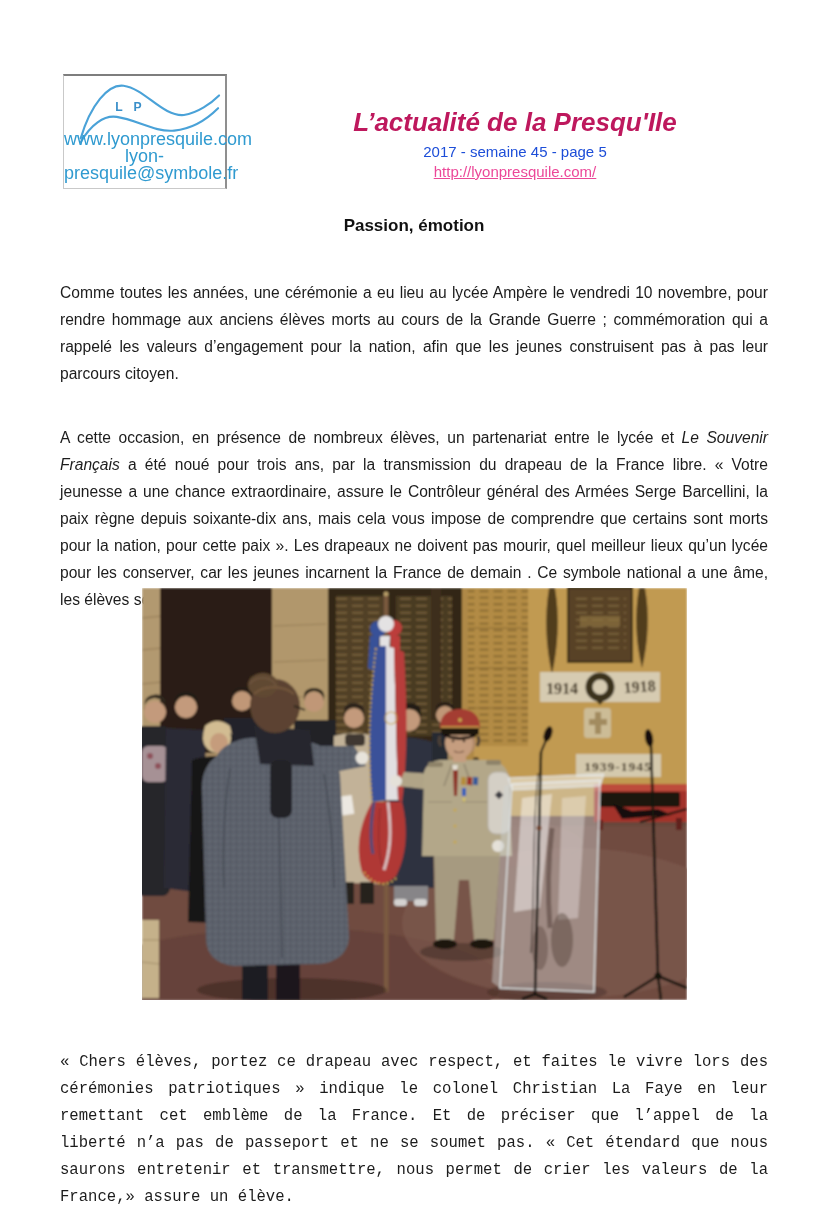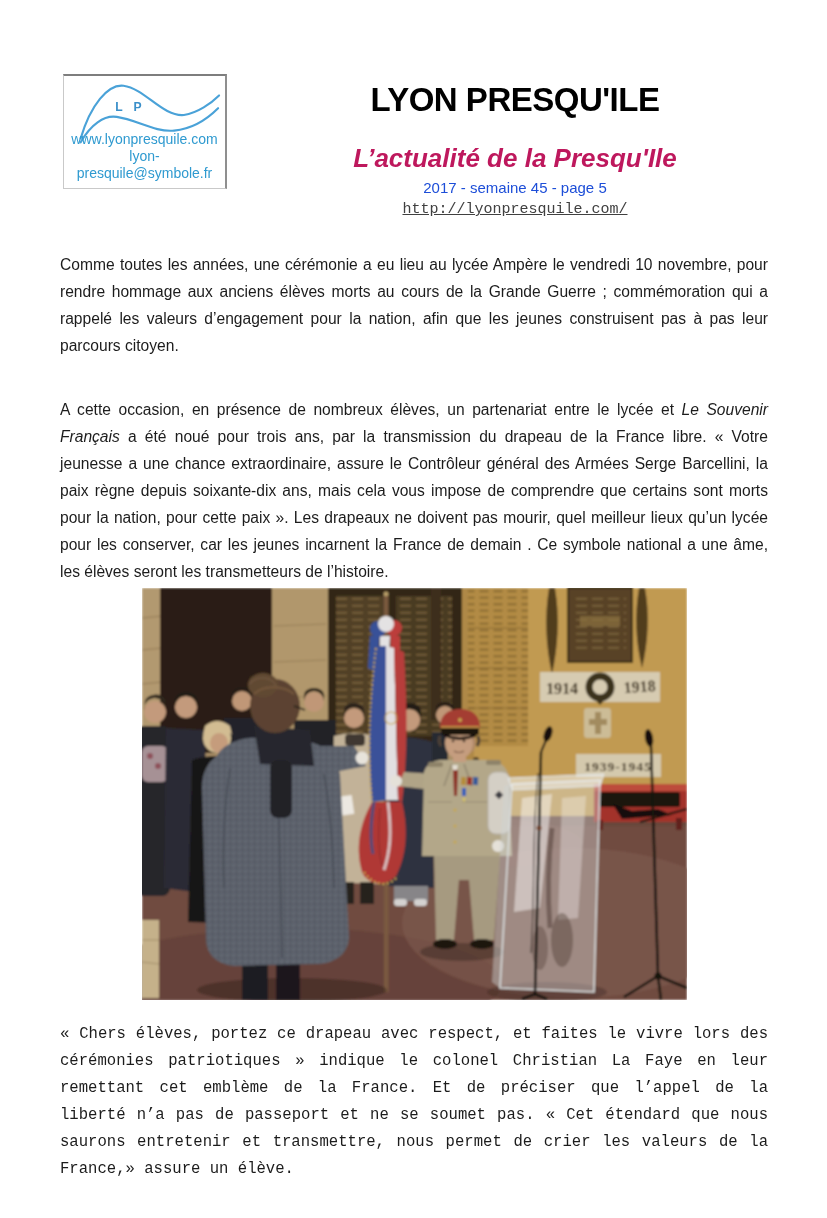--- a/index.html
+++ b/index.html
@@ -11,38 +11,38 @@
   }
   
   .logo-box {
     position:absolute; left:63px; top:74px; width:164px; height:115px;
     background:#fff; border:1px solid #c9c9c9;
     border-top:2px solid #7e7e7e; border-right:2px solid #8f8f8f;
   }
   .logo-box svg { display:block; width:162px; height:76px; }
   .logo-urls {
     position:absolute; left:0; bottom:6px; width:100%; text-align:center;
-    font-size:14px; line-height:17px; color:#2f9ad0;
+    font-size:18px; line-height:17px; color:#2f9ad0;
   }
   .mast-center { position:absolute; left:295px; top:82px; width:440px; text-align:center; }
   .mast-title { font-size:33px; line-height:36px; font-weight:bold; letter-spacing:-0.5px; color:#000; }
   .mast-sub   { font-size:26px; font-weight:bold; font-style:italic; margin-top:25px; color:#be185d; }
   .mast-ed    { font-size:15px; margin-top:5px; color:#1d4ed8; }
   .mast-link  { font-size:15px; margin-top:3px; }
-  .mast-link a { color:#404040; text-decoration:underline;font-family:Liberation Mono, monospace; }
+  .mast-link a { color:#ec4899; text-decoration:underline; }
   
   .h-center {
     position:absolute; left:60px; width:708px; text-align:center;
     font-size:17px; font-weight:bold; color:#111;
   }
   #h1 { top:216px; }
   #h2 { top:353px; }
   .para {
     position:absolute; left:60px; width:708px;
-    font-size:15.6px; line-height:27px; text-align:justify; color:#1c1c1c;
+    font-size:15.6px; line-height:27px; text-align:justify; color:#1c1c1c;margin-top:28px;
   }
   #p1 { top:251px; }
   #p2 { top:396px; }
   #p3 { top:1021px;font-family:Liberation Mono, monospace; }
   
   .photo { position:absolute; left:142px; top:588px; width:545px; height:412px; }
   .photo svg { display:block; width:100%; height:100%; }
 </style>
 </head>
 <body>
@@ -55,28 +55,28 @@
       <path d="M16,68 C26,50 40,40 53,42 C74,45 92,58 112,56 C132,54 146,44 157,33" fill="none" stroke="#4aa2d8" stroke-width="2.2" stroke-linecap="round"></path>
       <text x="67" y="36" text-anchor="middle" font-size="12.5" letter-spacing="4" fill="#3a8fc9" font-weight="bold">L P</text>
     </svg>
     <div class="logo-urls">
       <div>www.lyonpresquile.com</div>
       <div>lyon-presquile@symbole.fr</div>
     </div>
   </div>
 
   <div class="mast-center">
-    <div class="mast-title">LYON PRESQU'ILE</div>
     <div class="mast-sub">L’actualité de la Presqu'Ile</div>
     <div class="mast-ed">2017 - semaine 45 - page 5</div>
     <div class="mast-link">
       <a href="#">http://lyonpresquile.com/</a>
     </div>
   </div>
 
+  <div class="h-center" id="h1">Passion, émotion</div>
   <p class="para" id="p1">Comme toutes les années, une cérémonie a eu lieu au lycée Ampère le vendredi 10 novembre, pour rendre hommage aux anciens élèves morts au cours de la Grande Guerre ; commémoration qui a rappelé les valeurs d’engagement pour la nation, afin que les jeunes construisent pas à pas leur parcours citoyen.</p>
 
   <p class="para" id="p2"><span>A cette occasion, en présence de nombreux élèves, un partenariat entre le lycée et </span><em>Le Souvenir Français</em><span> a été noué pour trois ans, par la transmission du drapeau de la France libre. « Votre jeunesse a une chance extraordinaire, assure le Contrôleur général des Armées Serge Barcellini, la paix règne depuis soixante-dix ans, mais cela vous impose de comprendre que certains sont morts pour la nation, pour cette paix ». Les drapeaux ne doivent pas mourir, quel meilleur lieux qu’un lycée pour les conserver, car les jeunes incarnent la France de demain . Ce symbole national a une âme, les élèves seront les transmetteurs de l’histoire.</span></p>
 
   <div class="photo">
     <svg viewBox="0 0 545 412" preserveAspectRatio="none">
       <defs>
         <filter id="soften" x="-2%" y="-2%" width="104%" height="104%">
           <feGaussianBlur stdDeviation="0.8"></feGaussianBlur>
         </filter>

